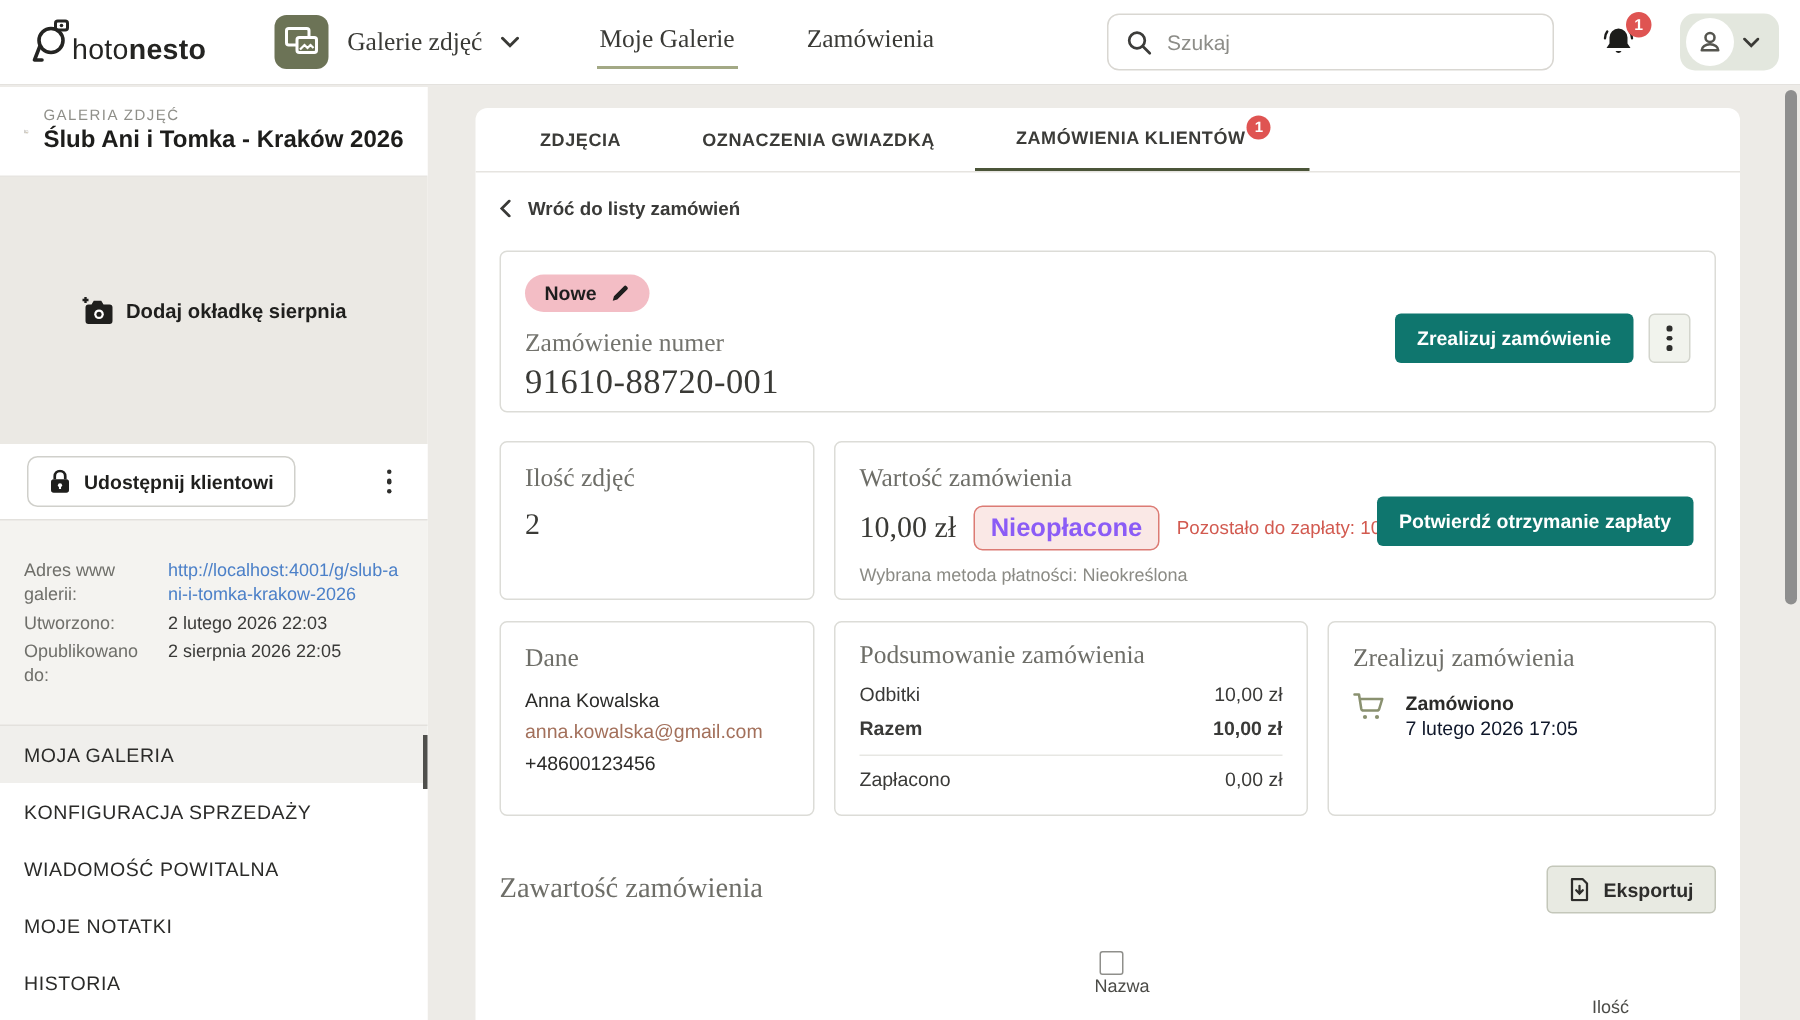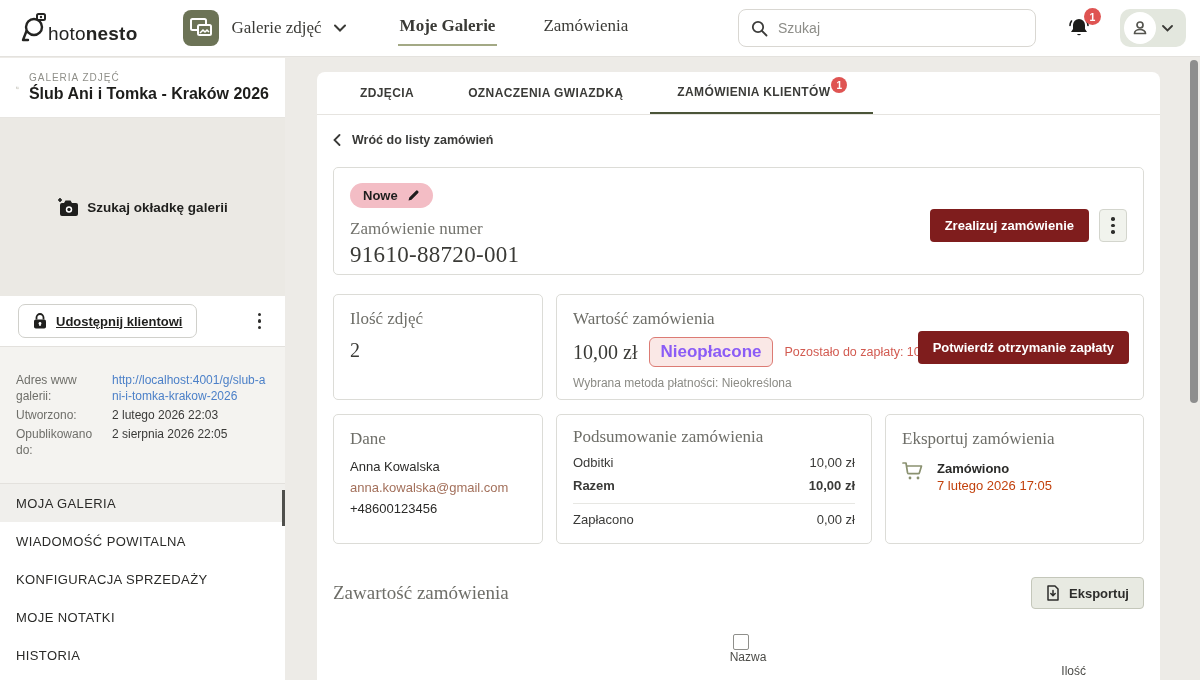--- a/index.html
+++ b/index.html
@@ -13,21 +13,21 @@
   .logo { display:flex; align-items:flex-end; margin-left:18px; cursor:pointer; }
   .logo-text { font-size:19px; color:#242422; letter-spacing:.2px; }
   .logo-text b { font-weight:700; }
   .app-switcher { display:flex; align-items:center; gap:12px; margin-left:46px; cursor:pointer; }
   .app-switcher-icon { width:36px; height:36px; background:#6C7356; border-radius:8px;
     display:flex; align-items:center; justify-content:center; }
   .app-switcher-label { font-family:"Liberation Serif","DejaVu Serif",serif; font-size:17px; color:#3a3a36; }
   .top-nav { display:flex; gap:44px; margin-left:52px; }
   .top-nav-item { font-family:"Liberation Serif","DejaVu Serif",serif; font-size:17px; color:#3a3a36;
     padding:6px 2px 8px; cursor:pointer; }
-  .top-nav-item.active { border-bottom:2px solid #A3A985;font-weight:bold; }
+  .top-nav-item.active { border-bottom:2px solid #A3A985; }
   .search-box { margin-left:auto; width:298px; height:38px; border:1px solid #D9D7D2; border-radius:8px;
     display:flex; align-items:center; padding:0 12px; background:#fff; }
   .search-box input { border:none; outline:none; font-size:14px; color:#3a3a38; margin-left:10px; width:230px; background:transparent; }
   .search-box input::placeholder { color:#8d8d88; }
   .bell-wrap { position:relative; margin-left:32px; cursor:pointer; }
   .badge-red { position:absolute; top:-8px; right:-11px; min-width:17px; height:17px; border-radius:9px;
     background:#DF5452; color:#fff; font-size:10.5px; font-weight:700; display:flex; align-items:center;
     justify-content:center; padding:0 4px; }
   .user-pill { margin-left:30px; margin-right:14px; width:66px; height:38px; background:#E3E7DE;
     border-radius:10px; display:flex; align-items:center; padding:0 8px 0 4px; gap:6px; cursor:pointer; }
@@ -35,21 +35,21 @@
 
   
   .sidebar { position:absolute; top:58px; left:0; width:285px; height:622px; background:#fff; }
   .sb-head { height:60px; background:#fff; border-bottom:1px solid #E7E5E1; display:flex; align-items:center; padding:0 16px; gap:10px; }
   .sb-head-label { font-size:10px; letter-spacing:1px; color:#8f8f89; margin-bottom:2px; }
   .sb-head-title { font-size:16px; font-weight:700; color:#1d1d1b; white-space:nowrap; }
   .sb-cover { height:178px; background:#EBE9E4; display:flex; align-items:center; justify-content:center; cursor:pointer; }
   .sb-cover-inner { display:flex; align-items:center; gap:8px; font-size:13.5px; font-weight:600; color:#1f1f1d; }
   .sb-share { height:50px; background:#fff; display:flex; align-items:center; justify-content:space-between; padding:0 18px; }
   .share-btn { display:flex; align-items:center; gap:9px; border:1px solid #D0D0CB; border-radius:7px;
-    background:#fff; padding:8px 14px; font-size:13px; font-weight:600; color:#1f1f1d; cursor:pointer;text-decoration:underline; }
+    background:#fff; padding:8px 14px; font-size:13px; font-weight:600; color:#1f1f1d; cursor:pointer; }
   .kebab { display:flex; flex-direction:column; gap:3px; padding:4px 6px; cursor:pointer; }
   .kebab i { width:3.5px; height:3.5px; border-radius:50%; background:#2e2e2c; display:block; }
   .sb-info { background:#F4F3F0; border-top:1px solid #E3E1DD; border-bottom:1px solid #E3E1DD; padding:22px 16px; }
   .info-row { display:flex; font-size:12px; line-height:16px; margin:3px 0; }
   .info-label { width:96px; flex:none; color:#6f6f6a; }
   .info-value { color:#3a3a38; }
   .info-value.link { color:#4C80C8; cursor:pointer; word-break:break-all; }
   .sb-menu { background:#fff; position:relative; }
   .sb-menu-item { height:38px; display:flex; align-items:center; padding:0 16px; font-size:13px;
     letter-spacing:.4px; color:#2b2b29; cursor:pointer; }
@@ -71,21 +71,21 @@
     color:#3a3a38; cursor:pointer; }
 
   .card { border:1px solid #DCDCD7; border-radius:5px; background:#fff; }
 
   .order-card { margin:9px 16px 0; padding:15px 16px; position:relative; height:108px; }
   .status-pill { display:inline-flex; align-items:center; gap:9px; background:#F3BDC5; border-radius:15px;
     padding:5px 13px; font-size:13px; font-weight:600; color:#1e1e1e; cursor:pointer; }
   .order-number-label { font-size:17px; color:#73736d; margin-top:11px; }
   .order-number { font-size:23px; color:#3a3a36; margin-top:3px; letter-spacing:.3px; }
   .order-actions { position:absolute; right:16px; top:41px; display:flex; align-items:center; gap:10px; }
-  .btn-dark { background:#7f1d1d; color:#fff; border:none; border-radius:4px; font-size:13px; font-weight:700;
+  .btn-dark { background:#0f766e; color:#fff; border:none; border-radius:4px; font-size:13px; font-weight:700;
     padding:9px 15px; cursor:pointer; font-family:"Liberation Sans","DejaVu Sans",sans-serif; }
   .btn-kebab { width:28px; height:33px; background:#F1F3ED; border:1px solid #D3D5CD; border-radius:4px;
     display:flex; align-items:center; justify-content:center; cursor:pointer; }
 
   .row2 { display:flex; gap:13px; margin:19px 16px 0; }
   .card-count { width:210px; height:106px; padding:14px 16px; }
   .card-title { font-size:17px; color:#6e6e68; }
   .card-count-value { font-size:20px; color:#3a3a36; margin-top:10px; }
   .card-value { flex:1; height:106px; padding:14px 16px; position:relative; }
   .amount-row { display:flex; align-items:center; gap:12px; margin-top:8px; }
@@ -100,21 +100,21 @@
   .card-customer { width:210px; height:130px; padding:14px 16px; }
   .cust-line { font-size:13px; margin-top:6px; color:#2b2b29; }
   .cust-line.email { color:#A3705B; cursor:pointer; }
   .card-summary { width:316px; height:130px; padding:12px 16px; }
   .sum-row { display:flex; justify-content:space-between; font-size:13px; color:#3a3a38; margin-top:8px; }
   .sum-row.bold { font-weight:700; }
   .sum-divider { border:none; border-top:1px solid #E7E7E3; margin:10px 0 2px; }
   .card-history { flex:1; height:130px; padding:14px 16px; }
   .hist-item { display:flex; gap:13px; margin-top:12px; align-items:flex-start; }
   .hist-event { font-size:13px; font-weight:700; color:#2b2b29; }
-  .hist-date { font-size:13px; color:#c2410c; margin-top:2px; }
+  .hist-date { font-size:13px; color:#0f172a; margin-top:2px; }
 
   .contents-head { margin:33px 16px 0; display:flex; justify-content:space-between; align-items:center; }
   .contents-title { font-size:19px; color:#6e6e68; }
   .btn-export { display:flex; align-items:center; gap:9px; background:#E8EAE2; border:1px solid #C4C7BA;
     border-radius:4px; padding:7px 14px; font-size:13px; font-weight:600; color:#2d2d2b; cursor:pointer;
     font-family:"Liberation Sans","DejaVu Sans",sans-serif; }
 
   .table-head { margin:25px 16px 0; display:flex; align-items:center; padding-bottom:16px; border-bottom:1px solid #E2E2DD;flex-direction:column; }
   .checkbox { width:16px; height:16px; border:1.5px solid #8f8f8b; border-radius:2px; background:#fff; cursor:pointer; margin-left:4px; }
   .col-name { font-size:12px; color:#4b4b47; margin-left:19px; }
@@ -203,21 +203,21 @@
   </div>
 
   <div class="sb-cover">
     <div class="sb-cover-inner">
       <svg width="22" height="20" viewBox="0 0 22 20">
         <path d="M7 6 l1.5-2.5 h5 L15 6 h4 a2 2 0 0 1 2 2 v9 a2 2 0 0 1-2 2 H5 a2 2 0 0 1-2-2 V8 a2 2 0 0 1 2-2 z" fill="#1f1f1d"></path>
         <circle cx="12" cy="12.5" r="3.2" fill="#fff"></circle>
         <circle cx="12" cy="12.5" r="1.7" fill="#1f1f1d"></circle>
         <path d="M3 1 v4 M1 3 h4" stroke="#1f1f1d" stroke-width="1.6"></path>
       </svg>
-      <span>Szukaj okładkę galerii</span>
+      <span>Dodaj okładkę sierpnia</span>
     </div>
   </div>
 
   <div class="sb-share">
     <button class="share-btn">
       <svg width="14" height="16" viewBox="0 0 14 16">
         <rect x="1" y="6.5" width="12" height="9" rx="1.8" fill="#1f1f1d"></rect>
         <path d="M3.5 6.5 V4.5 a3.5 3.5 0 0 1 7 0 v2" fill="none" stroke="#1f1f1d" stroke-width="1.8"></path>
         <circle cx="7" cy="10.5" r="1.4" fill="#fff"></circle>
         <rect x="6.3" y="10.5" width="1.4" height="2.5" fill="#fff"></rect>
@@ -241,22 +241,22 @@
       <span class="info-value">2 lutego 2026 22:03</span>
     </div>
     <div class="info-row">
       <span class="info-label">Opublikowano do:</span>
       <span class="info-value">2 sierpnia 2026 22:05</span>
     </div>
   </div>
 
   <div class="sb-menu">
     <div class="sb-menu-item active">MOJA GALERIA</div>
+    <div class="sb-menu-item">KONFIGURACJA SPRZEDAŻY</div>
     <div class="sb-menu-item">WIADOMOŚĆ POWITALNA</div>
-    <div class="sb-menu-item">KONFIGURACJA SPRZEDAŻY</div>
     <div class="sb-menu-item">MOJE NOTATKI</div>
     <div class="sb-menu-item">HISTORIA</div>
     <div class="sb-menu-item">USTAWIENIA</div>
     <div class="sb-scroll-thumb"></div>
   </div>
 </div>
 
 <div class="panel">
 
   <div class="tabs">
@@ -338,21 +338,21 @@
         <span>10,00 zł</span>
       </div>
       <hr class="sum-divider">
       <div class="sum-row">
         <span>Zapłacono</span>
         <span>0,00 zł</span>
       </div>
     </div>
 
     <div class="card card-history">
-      <div class="card-title serif">Eksportuj zamówienia</div>
+      <div class="card-title serif">Zrealizuj zamówienia</div>
       <div class="hist-item">
         <svg width="22" height="20" viewBox="0 0 22 20">
           <path d="M1 2 h3 l1.5 9.5 a1.5 1.5 0 0 0 1.5 1.2 h9 a1.5 1.5 0 0 0 1.5-1.2 L19.5 5 H5" fill="none" stroke="#8A9170" stroke-width="1.7" stroke-linecap="round" stroke-linejoin="round"></path>
           <circle cx="8" cy="17" r="1.4" fill="#8A9170"></circle>
           <circle cx="16" cy="17" r="1.4" fill="#8A9170"></circle>
         </svg>
         <div>
           <div class="hist-event">Zamówiono</div>
           <div class="hist-date">7 lutego 2026 17:05</div>
         </div>

